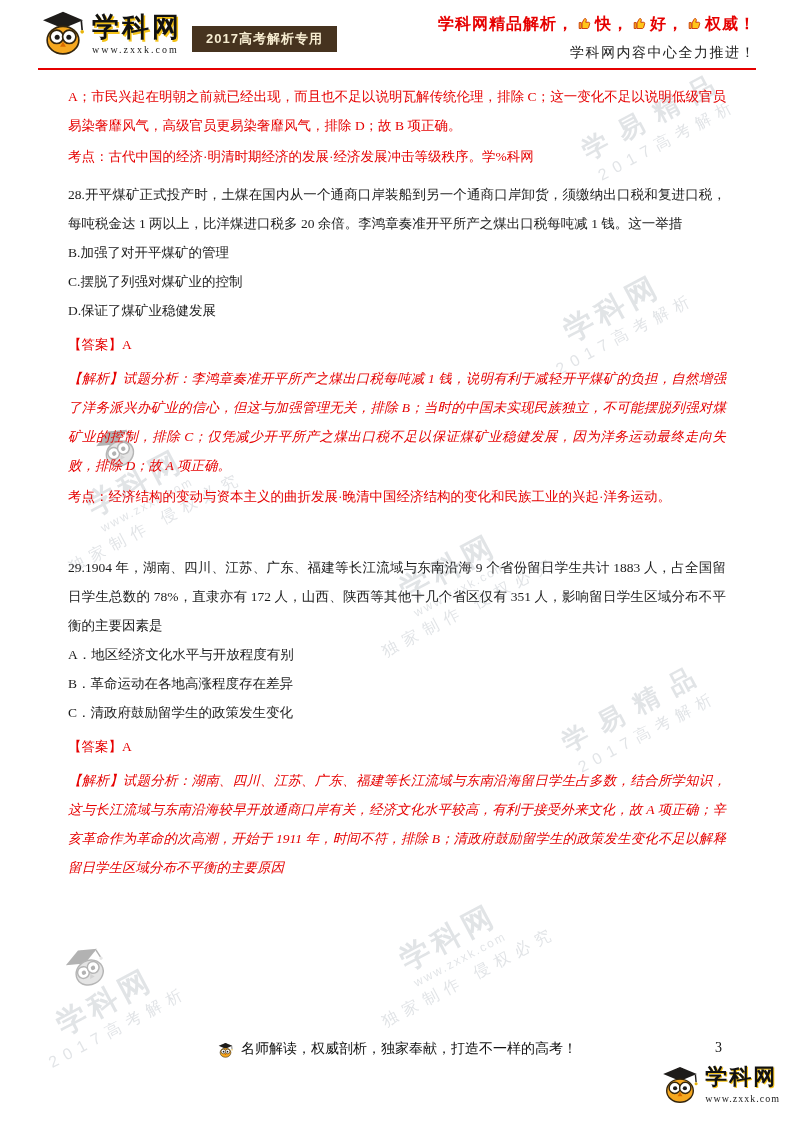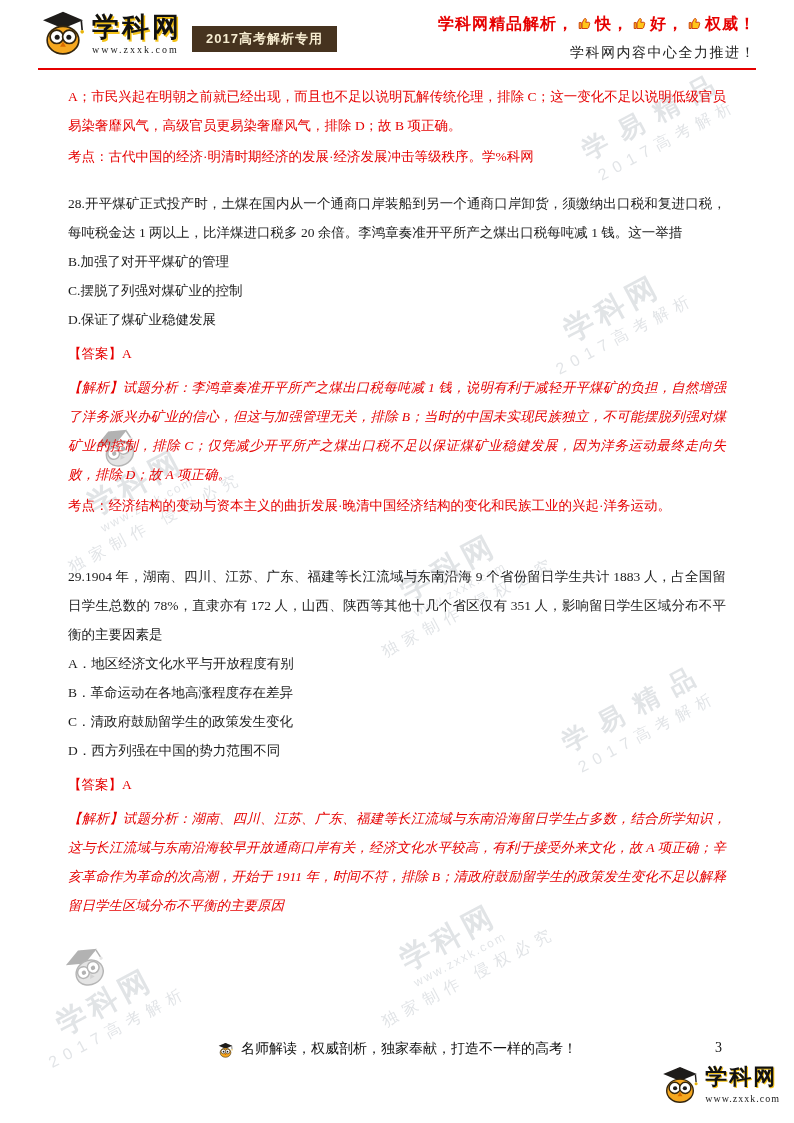--- a/index.html
+++ b/index.html
@@ -33,21 +33,21 @@
   .red-divider{position:absolute;top:68px;left:38px;right:38px;height:2px;background:var(--red,#e60000);}
 
   
   .content{position:absolute;top:82px;left:68px;width:658px;font-size:13.5px;line-height:29px;
            text-align:justify;z-index:2;}
   .para{margin:0;}
   .red{color:var(--red,#e60000);}
   .answer{font-weight:normal;margin-top:5px;}
   .analysis{margin-top:5px;font-style:italic;}
   .kaodian{margin-top:2px;}
-  .stem{margin-top:18px;color:var(--ink,#1c1c1c);}
+  .stem{margin-top:9px;color:var(--ink,#1c1c1c);}
   .stem.q29{margin-top:42px;}
   .option{color:var(--ink,#1c1c1c);}
 
   
   .footer{position:absolute;left:0;right:0;top:1040px;display:flex;justify-content:center;
           align-items:center;gap:7px;font-size:14px;color:#111;z-index:2;}
   .mini-owl{width:17px;height:17px;}
   .page-number{position:absolute;right:72px;top:1040px;font-size:14px;color:#111;z-index:2;}
   .corner-logo{position:absolute;right:14px;top:1062px;display:flex;align-items:center;z-index:2;}
   .corner-text{margin-left:4px;}
@@ -177,21 +177,20 @@
     <p class="para option">C.摆脱了列强对煤矿业的控制</p>
     <p class="para option">D.保证了煤矿业稳健发展</p>
     <p class="para red answer">【答案】A</p>
     <p class="para red analysis">【解析】试题分析：李鸿章奏准开平所产之煤出口税每吨减 1 钱，说明有利于减轻开平煤矿的负担，自然增强了洋务派兴办矿业的信心，但这与加强管理无关，排除 B；当时的中国未实现民族独立，不可能摆脱列强对煤矿业的控制，排除 C；仅凭减少开平所产之煤出口税不足以保证煤矿业稳健发展，因为洋务运动最终走向失败，排除 D；故 A 项正确。</p>
     <p class="para red kaodian">考点：经济结构的变动与资本主义的曲折发展·晚清中国经济结构的变化和民族工业的兴起·洋务运动。</p>
 
     <p class="para stem q29">29.1904 年，湖南、四川、江苏、广东、福建等长江流域与东南沿海 9 个省份留日学生共计 1883 人，占全国留日学生总数的 78%，直隶亦有 172 人，山西、陕西等其他十几个省区仅有 351 人，影响留日学生区域分布不平衡的主要因素是</p>
     <p class="para option">A．地区经济文化水平与开放程度有别</p>
     <p class="para option">B．革命运动在各地高涨程度存在差异</p>
     <p class="para option">C．清政府鼓励留学生的政策发生变化</p>
-    <p class="para option">D．西方列强在中国的势力范围不同</p>
     <p class="para red answer">【答案】A</p>
     <p class="para red analysis">【解析】试题分析：湖南、四川、江苏、广东、福建等长江流域与东南沿海留日学生占多数，结合所学知识，这与长江流域与东南沿海较早开放通商口岸有关，经济文化水平较高，有利于接受外来文化，故 A 项正确；辛亥革命作为革命的次高潮，开始于 1911 年，时间不符，排除 B；清政府鼓励留学生的政策发生变化不足以解释留日学生区域分布不平衡的主要原因</p>
   </main>
 
   <footer class="footer">
     <svg class="mini-owl" viewBox="0 0 60 60">
         <use href="#owl-shape"></use>
       </svg>
     <span class="footer-slogan">名师解读，权威剖析，独家奉献，打造不一样的高考！</span>
   </footer>

